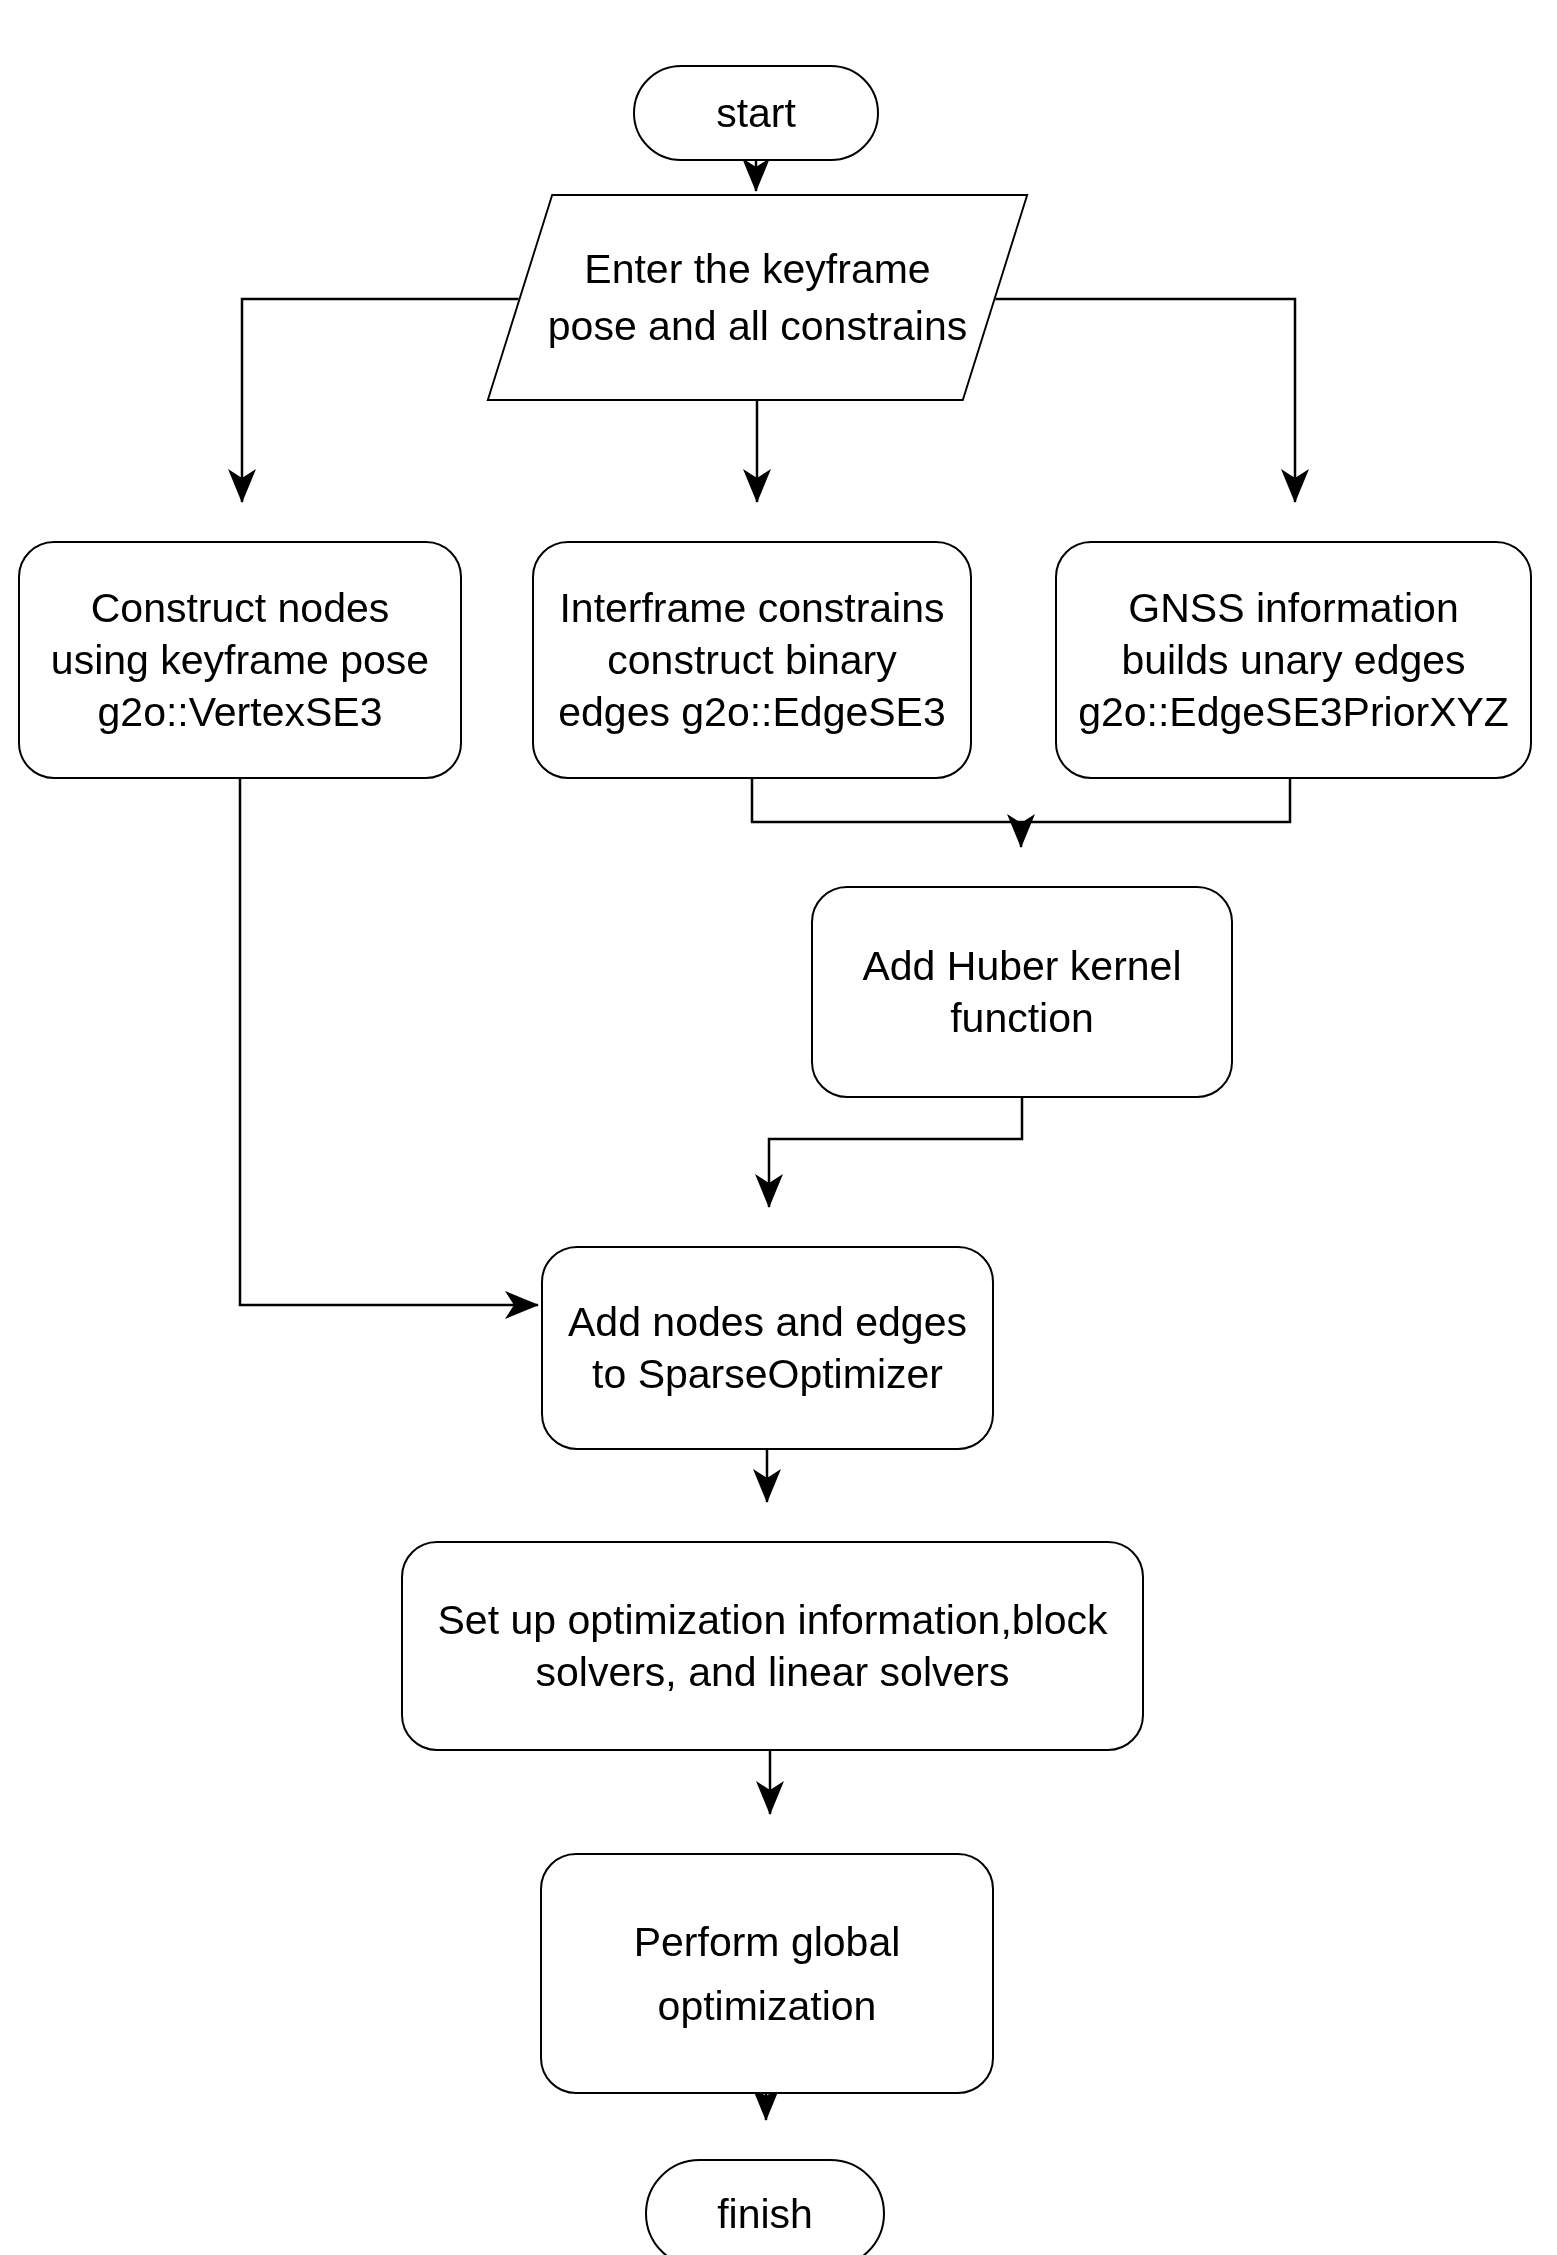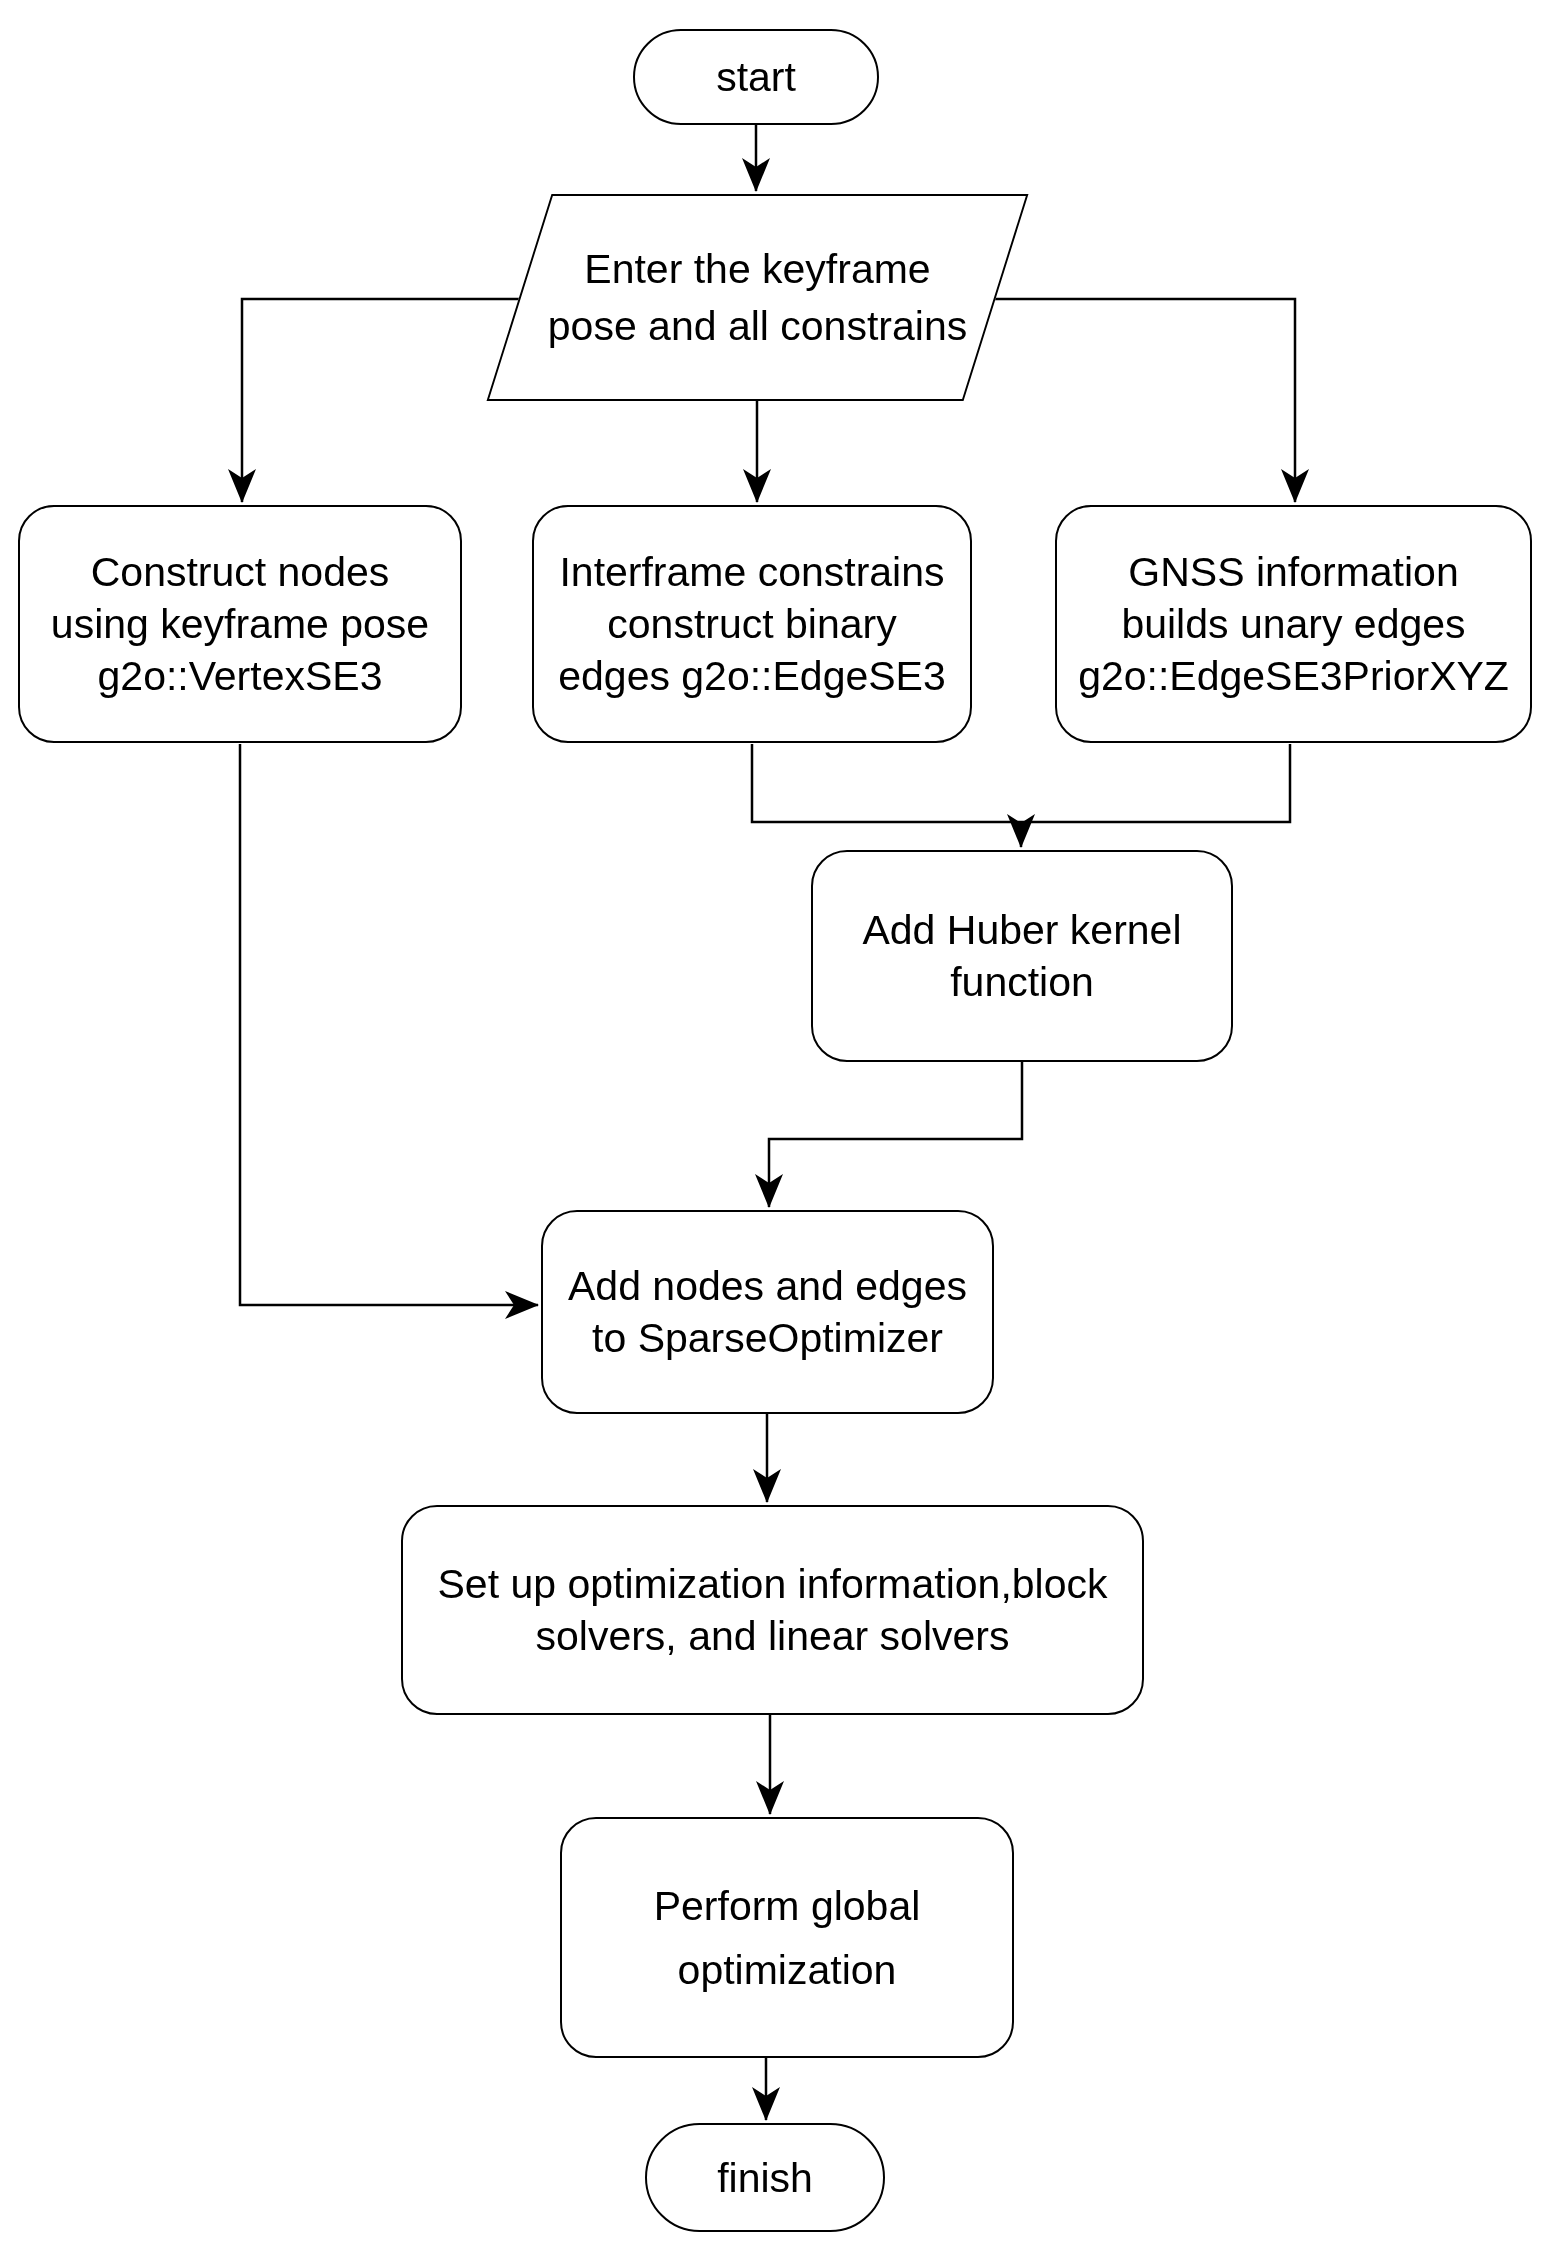--- a/index.html
+++ b/index.html
@@ -22,20 +22,21 @@
     box-sizing:border-box;
     border:2.5px solid var(--stroke);
     background:var(--bg);
     display:flex;
     flex-direction:column;
     justify-content:center;
     align-items:center;
     text-align:center;
     font-size:41px;
     line-height:52px;
+    margin-top:36px;
   }
   .node .tl{white-space:nowrap;}
   .terminator{border-radius:999px;}
   .process{border-radius:36px;text-align:center;}
   
   .io-skew{
     position:absolute;
     box-sizing:border-box;
     border:2.5px solid var(--stroke);
     background:var(--bg);
@@ -54,21 +55,21 @@
   
   #node-start        {left:633px;  top:29px;   width:246px; height:96px;}
   #io-enter          {left:519px;  top:194px;  width:477px; height:207px;}
   #io-enter-label    {left:487px;  top:194px;  width:541px; height:207px;}
   #node-construct    {left:18px;   top:505px;  width:444px; height:238px;}
   #node-interframe   {left:532px;  top:505px;  width:440px; height:238px;}
   #node-gnss         {left:1055px; top:505px;  width:477px; height:238px;}
   #node-huber        {left:811px;  top:850px;  width:422px; height:212px;}
   #node-sparse       {left:541px;  top:1210px; width:453px; height:204px;}
   #node-setup        {left:401px;  top:1505px; width:743px; height:210px;}
-  #node-perform      {left:560px;  top:1817px; width:454px; height:241px;gap:12px;}
+  #node-perform      {left:540px;  top:1817px; width:454px; height:241px;gap:12px;}
   #node-finish       {left:645px;  top:2123px; width:240px; height:109px;}
 </style>
 </head>
 <body>
 
 <div id="canvas">
 
   <svg id="edges" xmlns="http://www.w3.org/2000/svg" viewBox="0 0 1557 2255">
     <defs>
       <marker id="arrow" markerUnits="userSpaceOnUse" markerWidth="34" markerHeight="28" viewBox="0 0 34 28" refX="33" refY="14" orient="auto">

